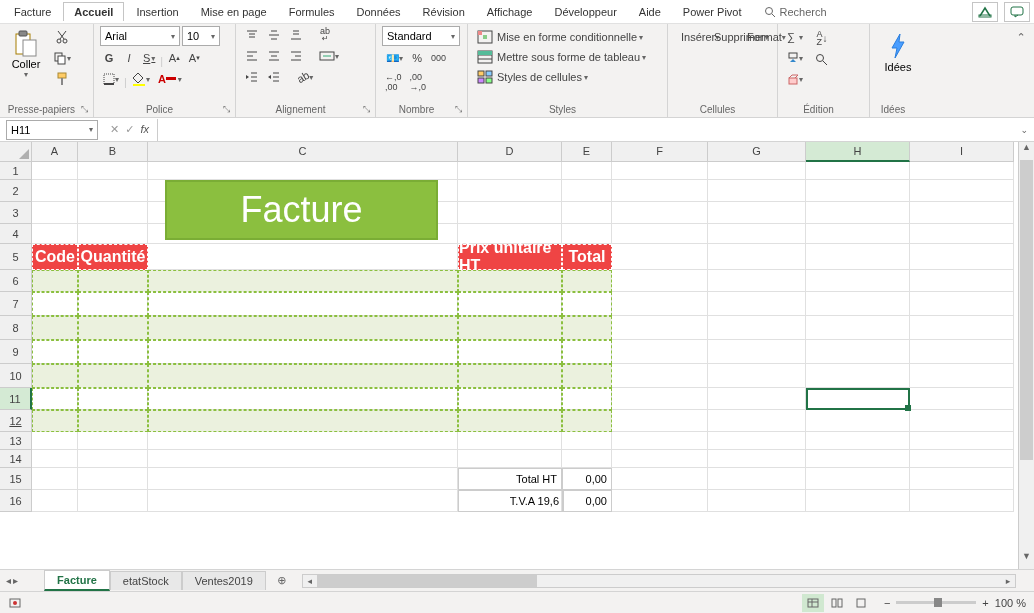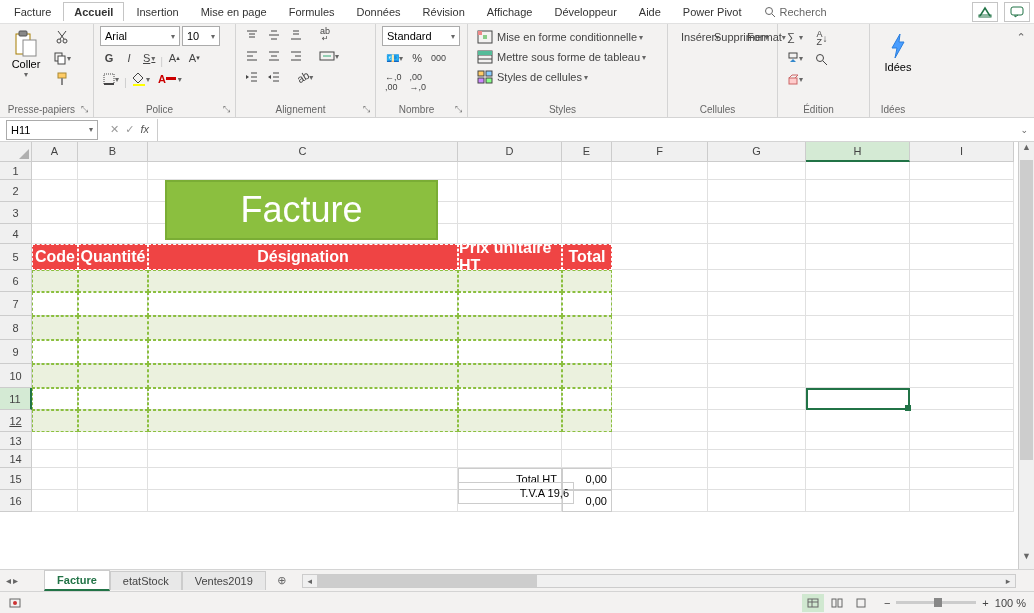--- a/index.html
+++ b/index.html
@@ -623,27 +623,26 @@
           <div class="cell" style="left: 530px; top: 0px; width: 50px; height: 18px;"></div>
           <div class="cell" style="left: 426px; top: 0px; width: 104px; height: 18px;"></div>
           <div class="cell" style="left: 116px; top: 0px; width: 310px; height: 18px;"></div>
           <div class="cell" style="left: 46px; top: 0px; width: 70px; height: 18px;"></div>
           <div class="cell" style="left: 0px; top: 0px; width: 46px; height: 18px;"></div>
 
         <div class="facture-title" style="left: 133px; top: 18px; width: 273px; height: 60px;">Facture</div>
 
         <div class="hdr-cell" style="left:0;top:82px;width:46px;height:26px">Code</div>
         <div class="hdr-cell" style="left:46px;top:82px;width:70px;height:26px">Quantité</div>
-        <div class="hdr-cell" style="left:116px;top:82px;width:310px;height:26px">Désignation</div>
         <div class="hdr-cell" style="left:426px;top:82px;width:104px;height:26px">Prix unitaire HT</div>
         <div class="hdr-cell" style="left:530px;top:82px;width:50px;height:26px">Total</div>
 
         <div class="val-cell" style="left: 426px; top: 306px; width: 104px; height: 22px; border: 1px solid rgb(204, 204, 204);">Total HT</div>
         <div class="val-cell" style="left: 530px; top: 306px; width: 50px; height: 22px; border: 1px solid rgb(204, 204, 204);">0,00</div>
-        <div class="val-cell" style="left: 426px; top: 320px; width: 116px; height: 22px; border: 1px solid rgb(204, 204, 204);">T.V.A 19,6</div>
+        <div class="val-cell" style="left: 426px; top: 328px; width: 106px; height: 22px; border: 1px solid rgb(204, 204, 204);">T.V.A 19,6</div>
         <div class="val-cell" style="left: 530px; top: 328px; width: 50px; height: 22px; border: 1px solid rgb(204, 204, 204);">0,00</div>
 
         <div class="sel-cell" style="left: 774px; top: 226px; width: 104px; height: 22px;">
             <div class="sel-handle"></div>
           </div>
       <div class="band" style="left: 0px; top: 108px; width: 580px; height: 22px;"></div>
           <div class="dashed-border" style="left: 0px; top: 108px; width: 46px; height: 22px;"></div>
           <div class="dashed-border" style="left: 46px; top: 108px; width: 70px; height: 22px;"></div>
           <div class="dashed-border" style="left: 116px; top: 108px; width: 310px; height: 22px;"></div>
           <div class="dashed-border" style="left: 426px; top: 108px; width: 104px; height: 22px;"></div>

